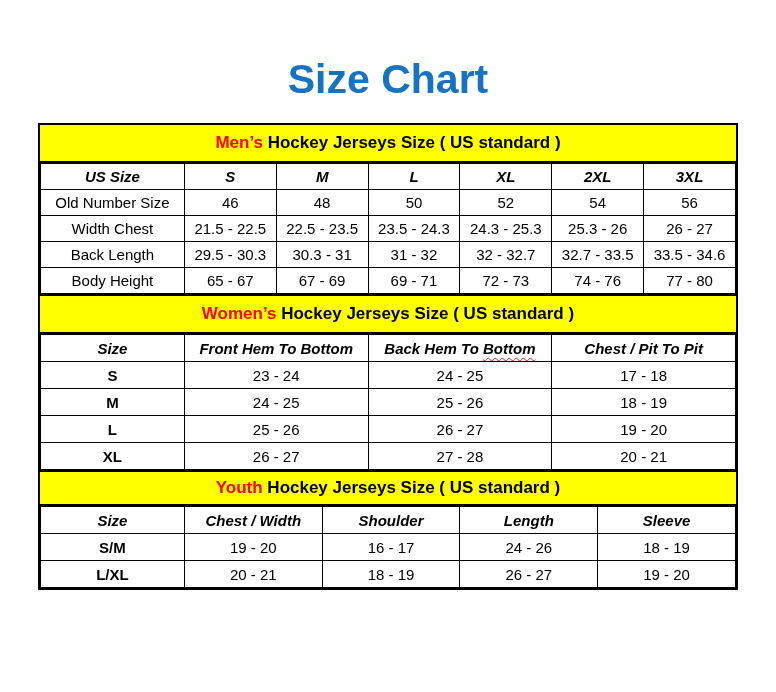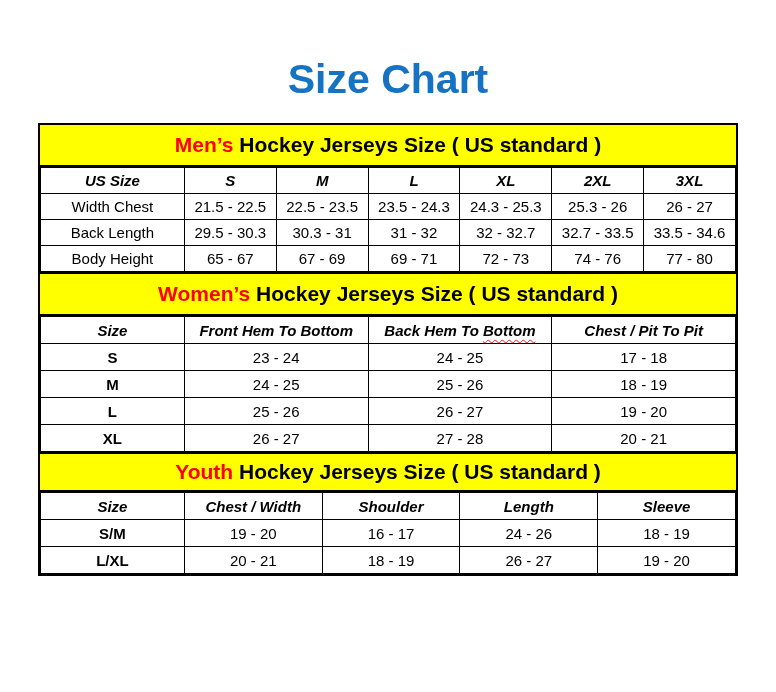--- a/index.html
+++ b/index.html
@@ -22,21 +22,21 @@
   .chart {
     margin: 0 38px;
     border: 2px solid var(--border-color, #000);
     background: #fff;
   }
   .band {
     background: var(--band-bg, #FFFF00);
     border-bottom: 2px solid var(--border-color, #000);
     border-top: 2px solid var(--border-color, #000);
     text-align: center;
-    font-size: 21px;
+    font-size: 17px;
     font-weight: 700;
     padding: 8px 0;
     white-space: pre;
   }
   .band:first-child { border-top: 0; }
   .band .accent { color: var(--accent-color, #FF0000); }
   .band-youth { padding: 6px 12px; }
   table {
     width: 100%;
     border-collapse: collapse;
@@ -86,20 +86,29 @@
           <th>S</th>
           <th>M</th>
           <th>L</th>
           <th>XL</th>
           <th>2XL</th>
           <th>3XL</th>
         </tr>
       </thead>
       <tbody>
         <tr>
+          <td>Old Number Size</td>
+          <td>46</td>
+          <td>48</td>
+          <td>50</td>
+          <td>52</td>
+          <td>54</td>
+          <td>56</td>
+        </tr>
+        <tr>
           <td>Width Chest</td>
           <td>21.5 - 22.5</td>
           <td>22.5 - 23.5</td>
           <td>23.5 - 24.3</td>
           <td>24.3 - 25.3</td>
           <td>25.3 - 26</td>
           <td>26 - 27</td>
         </tr>
         <tr>
           <td>Back Length</td>

